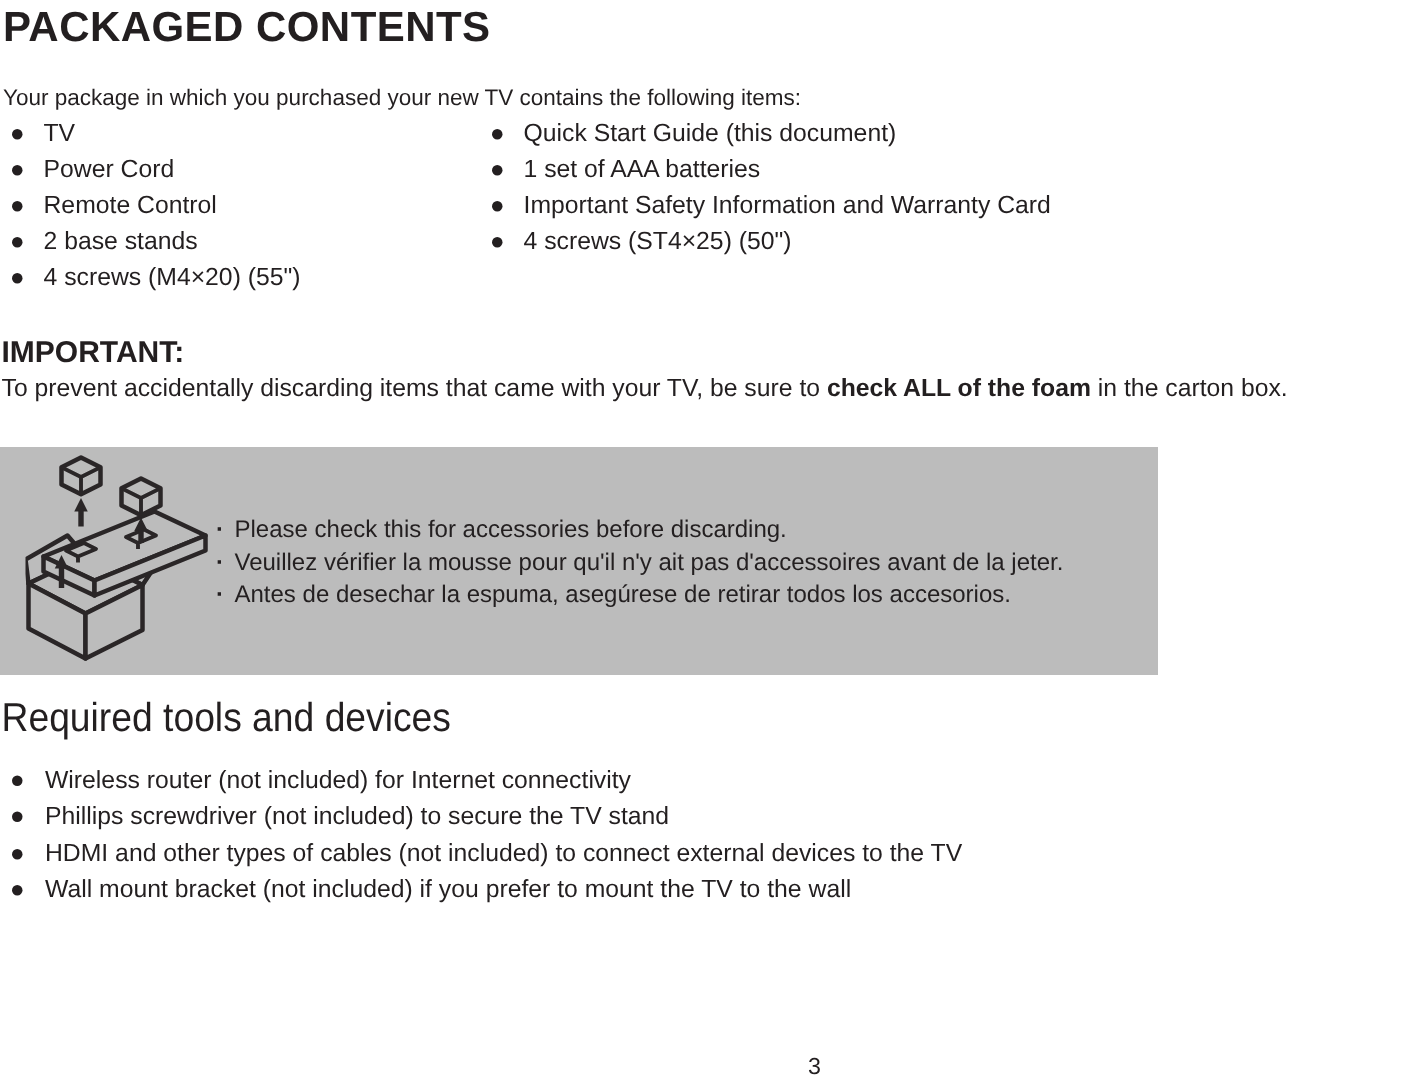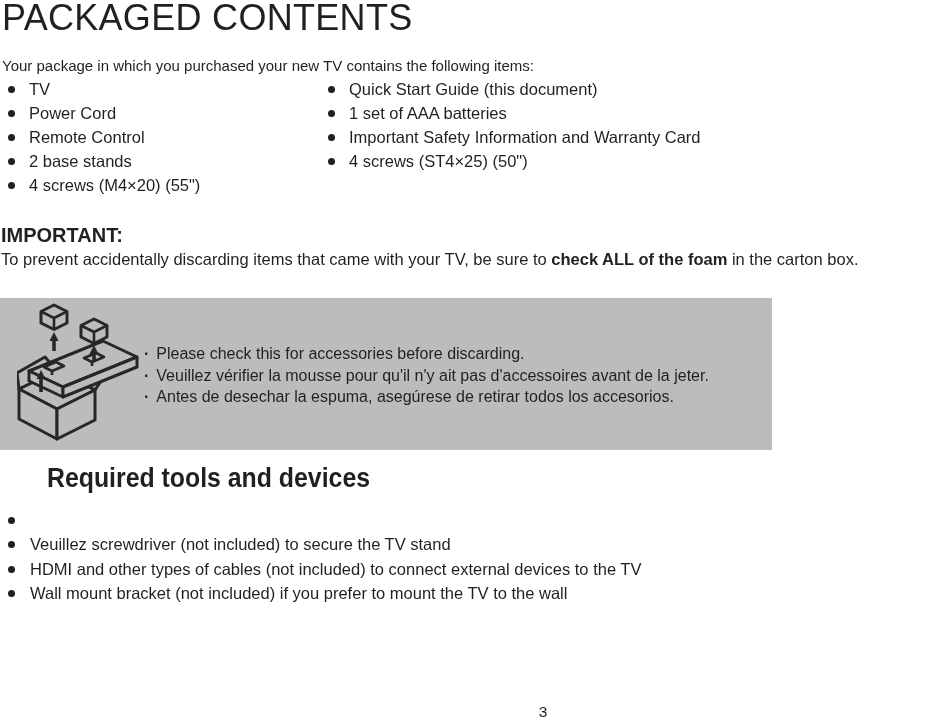--- a/index.html
+++ b/index.html
@@ -6,41 +6,41 @@
   html,body { background:#ffffff; }
   body {
     width:935px; height:728px;
     font-family:"Liberation Sans", sans-serif;
     color:#231f20;
     position:relative;
     overflow:hidden;
   }
   .abs { position:absolute; }
 
-  .title { left:2px; top:0px; font-size:36px; font-weight:normal; letter-spacing:.3px; line-height:36px; }
+  .title { left:2px; top:0px; font-size:28px; font-weight:bold; letter-spacing:.3px; line-height:36px; }
   .intro { left:2px; top:55px; font-size:15px; line-height:22px; }
 
   .cols { left:0; top:77px; width:935px; }
   ul.blist { list-style:none; }
   .col-left  { position:absolute; left:8px;   top:0;text-align:right; }
   .col-right { position:absolute; left:328px; top:0; }
   .blist li { display:flex; align-items:center; height:24px; font-size:16.5px; }
   .dot { width:7px; height:7px; border-radius:50%; background:#231f20; margin-right:14px; flex:0 0 auto; }
 
   .imp-label { left:1px; top:224px; font-size:20px; font-weight:bold; }
   .imp-text  { left:1px; top:250px; font-size:16.5px; white-space:nowrap; }
   .imp-text b { font-weight:bold; }
 
   .foam-panel { left:0; top:298px; width:772px; height:152px; background:#bcbcbc; }
   .foam-art { position:absolute; left:17px; top:3px; }
   .foam-lines { position:absolute; left:144px; top:45px; }
   .foam-line { display:flex; align-items:flex-start; font-size:16px; line-height:21.5px; }
   .mdot { font-weight:bold; margin-right:7px; }
 
-  .h2 { left:19px; top:462px; font-size:27px; font-weight:bold; line-height:32px;padding-left:28px; }
+  .h2 { left:1px; top:462px; font-size:27px; font-weight:normal; line-height:32px; }
   .h2 span { display:inline-block; transform:scaleX(.92); transform-origin:0 0; white-space:nowrap; }
 
   .tools-list { position:absolute; left:8px; top:508px; }
   .tools-list li { height:24.5px; }
   .tools-list .dot { margin-right:15px; }
 
   .page-num { left:527px; top:703px; width:32px; text-align:center; font-size:15.5px; }
 
   svg .ln { fill:#bcbcbc; stroke:#2a2627; stroke-width:3; stroke-linejoin:round; }
   svg .wire { fill:none; stroke:#2a2627; stroke-width:2.6; stroke-linejoin:round; }
@@ -160,25 +160,26 @@
         </div>
       </div>
   </div>
 
   <h2 class="abs h2"><span>Required tools and devices</span></h2>
 
   <ul class="blist tools-list">
 
       <li>
         <span class="dot"></span>
+        <span>Wireless router (not included) for Internet connectivity</span>
       </li>
 
       <li>
         <span class="dot"></span>
-        <span>Veuillez screwdriver (not included) to secure the TV stand</span>
+        <span>Phillips screwdriver (not included) to secure the TV stand</span>
       </li>
 
       <li>
         <span class="dot"></span>
         <span>HDMI and other types of cables (not included) to connect external devices to the TV</span>
       </li>
 
       <li>
         <span class="dot"></span>
         <span>Wall mount bracket (not included) if you prefer to mount the TV to the wall</span>

